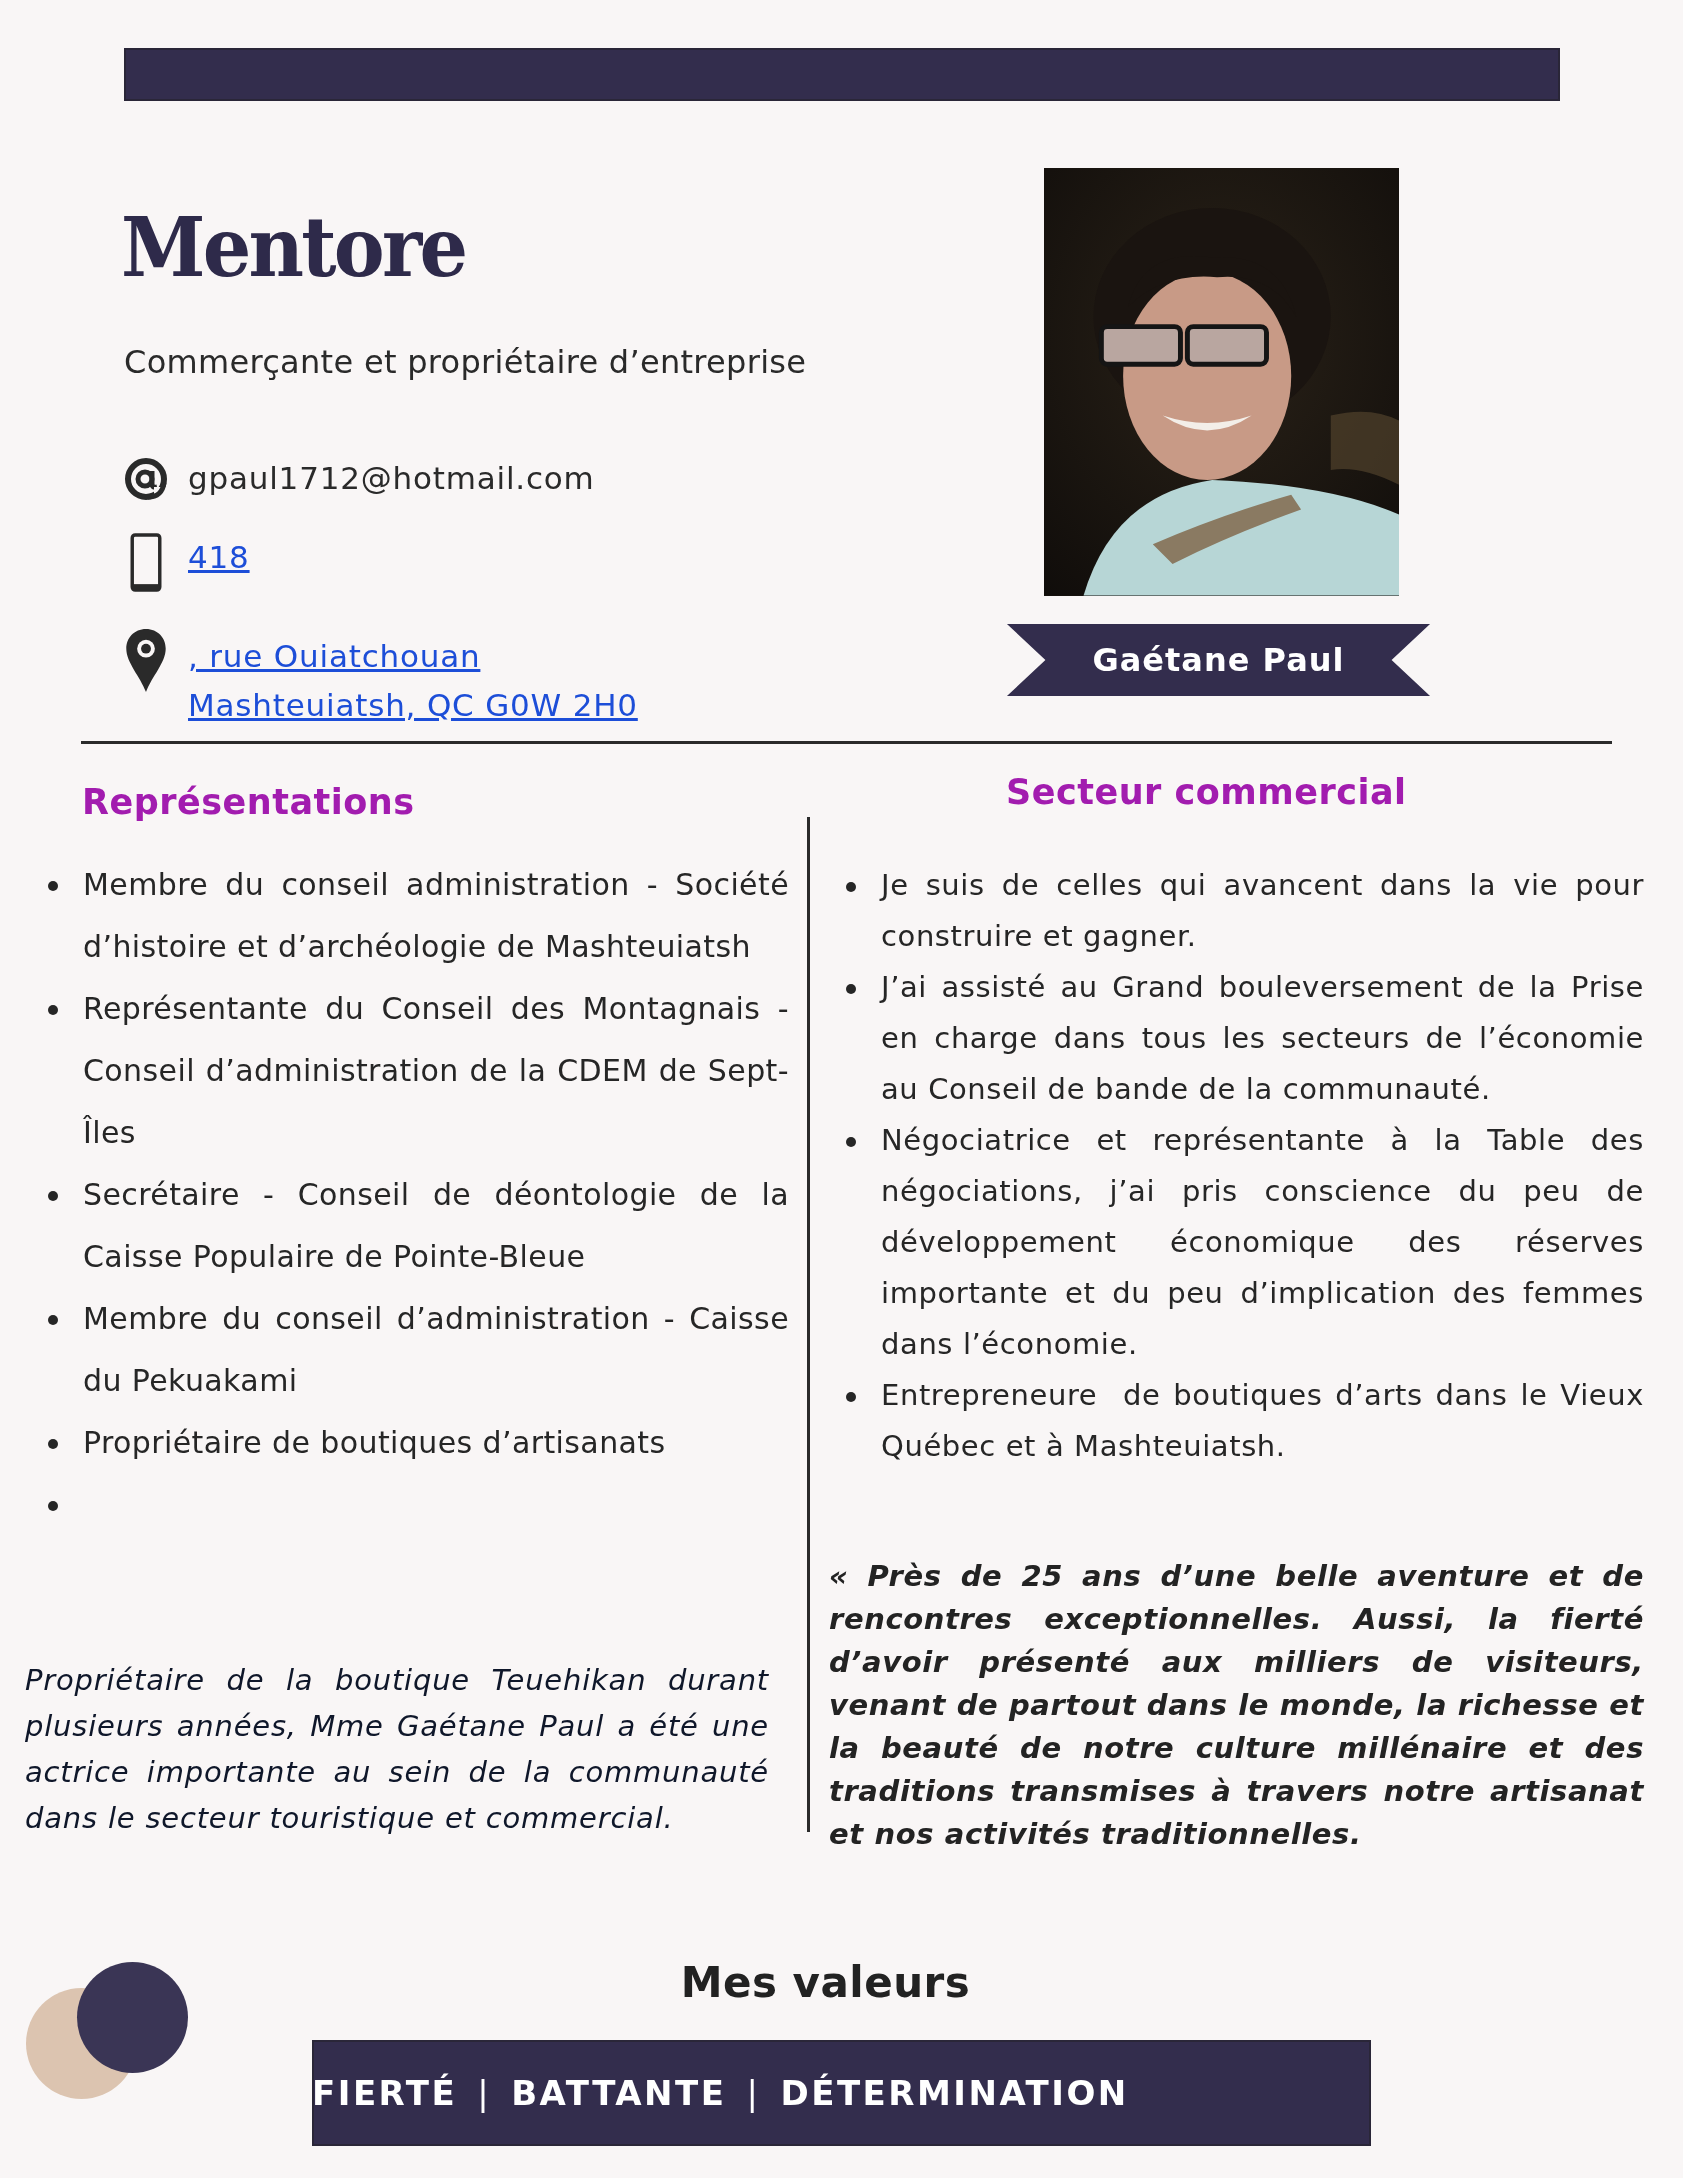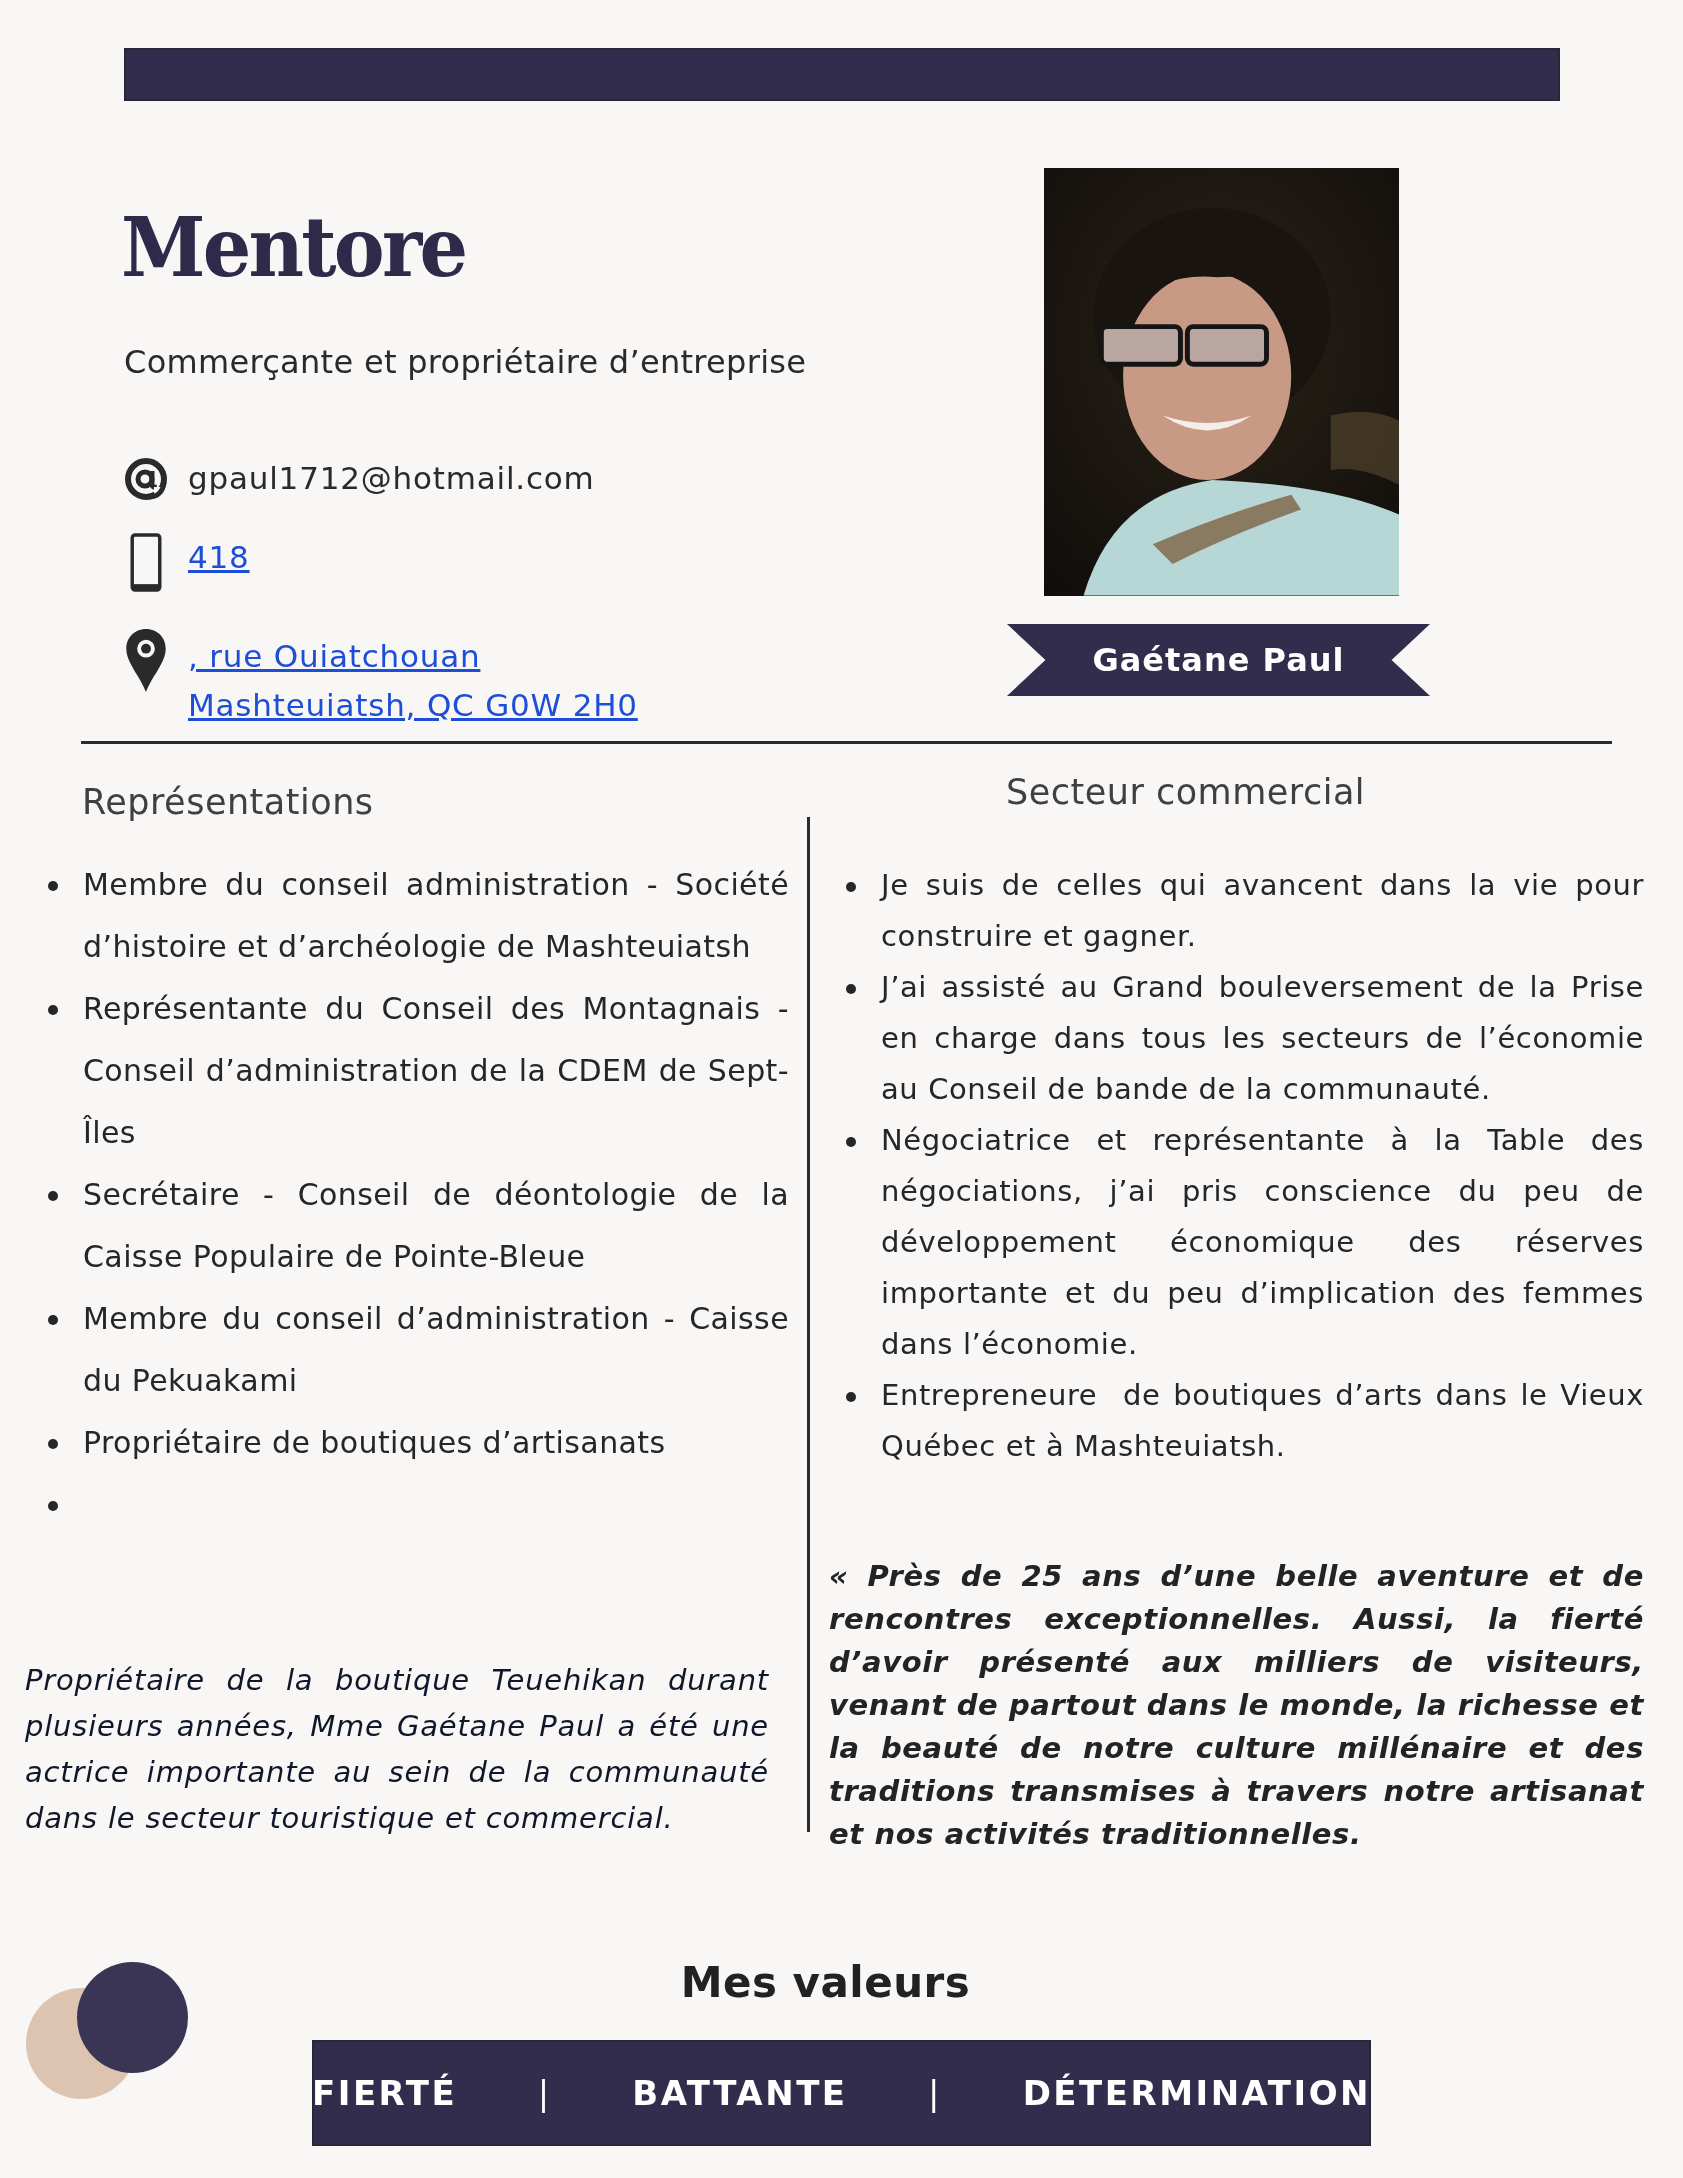--- a/index.html
+++ b/index.html
@@ -19,21 +19,21 @@
   .contact-text { left: 188px; font-size: 31px; color: #1d4ed8; letter-spacing: 0.8px; white-space: nowrap; line-height: 49px; text-decoration: underline; }
   .photo { left: 1044px; top: 168px; width: 355px; height: 428px; overflow: hidden; background: #1b1510; }
   .banner { left: 1006px; top: 624px; width: 425px; height: 72px; }
   .banner svg { position: absolute; left: 0; top: 0; }
   .banner-text {
     position: absolute; left: 0; right: 0; top: 0; bottom: 0; display: flex; align-items: center; justify-content: center;
     color: #ffffff; font-weight: bold; font-size: 32px; letter-spacing: 1px;
   }
   .hr { left: 81px; top: 741px; width: 1531px; height: 3px; background: #2b2b2b; }
   .vr { left: 807px; top: 817px; width: 3px; height: 1015px; background: #2b2b2b; }
-  .h2 { font-weight: normal; font-size: 35px; color: #404040; letter-spacing: 0.5px; white-space: nowrap; }
+  .h2 { font-weight: bold; font-size: 35px; color: #a21caf; letter-spacing: 0.5px; white-space: nowrap; }
   .h-rep { left: 82px; top: 782px; }
   .h-sec { left: 1006px; top: 772px; }
   ul.list { margin: 0; padding: 0; list-style: none; }
   .left-list { left: 48px; top: 854px; width: 741px; font-size: 30px; line-height: 62px; letter-spacing: 0.4px; color: #262626; }
   .right-list { left: 846px; top: 860px; width: 798px; font-size: 29px; line-height: 51px; letter-spacing: 0.6px; color: #262626; }
   ul.list li { position: relative; padding-left: 35px; text-align: justify; text-align-last: left; }
   ul.list li .bullet { position: absolute; left: 0; top: 0; width: 12px; height: 100%; }
   ul.list li .bullet::before { content: ""; position: absolute; left: 0; width: 10px; height: 10px; border-radius: 50%; background: #262626; }
   .left-list li .bullet::before { top: 27px; }
   .right-list li .bullet::before { top: 22px; }
@@ -44,21 +44,21 @@
   .quote {
     left: 829px; top: 1555px; width: 815px; font-style: italic; font-weight: bold; font-size: 29px;
     line-height: 43px; letter-spacing: 0.6px; text-align: justify; text-align-last: left; color: #232323;
   }
   .circle { border-radius: 50%; width: 111px; height: 111px; }
   .circle-tan { left: 26px; top: 1988px; background: #dcc4b0; }
   .circle-navy { left: 77px; top: 1962px; background: #3a3555; }
   .h-values { left: 0; width: 1651px; top: 1958px; text-align: center; font-weight: bold; font-size: 42px; color: #222; letter-spacing: 0.5px; }
   .values-bar {
     left: 312px; top: 2040px; width: 1059px; height: 106px; background: #332d4d; box-shadow: inset 0 0 0 2px #2a2638;
-    display: flex; align-items: center; justify-content: space-between; color: #ffffff; font-weight: bold; font-size: 34px; letter-spacing: 2.5px;
+    display: flex; align-items: center; justify-content: flex-start; color: #ffffff; font-weight: bold; font-size: 34px; letter-spacing: 2.5px;
   }
   .values-bar .sep { margin: 0 20px; font-weight: normal; }
 </style>
 </head>
 <body>
 
 <div class="abs top-bar"></div>
 
 <div class="abs title">Mentore</div>
 <div class="abs subtitle">Commerçante et propriétaire d’entreprise</div>

